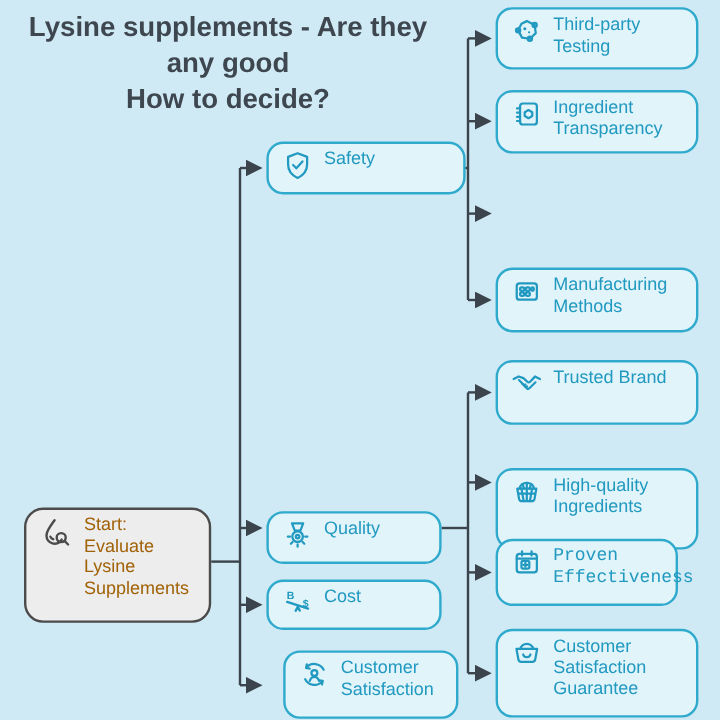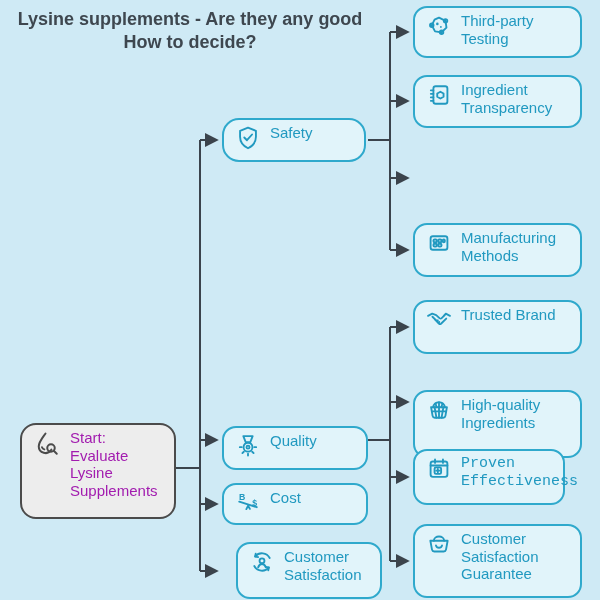--- a/index.html
+++ b/index.html
@@ -3,38 +3,38 @@
 <meta charset="utf-8">
 <style>
   html,body{margin:0;padding:0;}
   .canvas{
     position:relative;width:600px;height:600px;overflow:hidden;
     background:#cfeaf5;
     font-family:"Liberation Sans",sans-serif;
   }
   .title{
     position:absolute;left:4px;top:8px;width:372px;
-    text-align:center;font-weight:bold;font-size:18px;line-height:1.3;
+    text-align:center;font-weight:bold;font-size:23px;line-height:1.3;
     color:#3e474f;
   }
   .wires{position:absolute;left:0;top:0;}
   .node{
     position:absolute;display:flex;align-items:flex-start;gap:8px;
     padding:4px 10px;box-sizing:border-box;
     background:#e1f4fa;border:2px solid #2fa9cc;border-radius:14px;
     color:#2199c0;font-size:15px;line-height:1.18;
   }
   .node .ic{flex:0 0 auto;display:flex;align-items:center;}
   .node svg{
     width:28px;height:28px;stroke:#2199c0;fill:none;
     stroke-width:1.6;stroke-linecap:round;stroke-linejoin:round;
   }
   .node svg text{stroke:none;fill:#2199c0;font-family:"Liberation Sans",sans-serif;font-weight:bold;}
   .start{
-    background:#ededed;border-color:#4b4b4b;color:#a21caf;border-radius:16px;
+    background:#ededed;border-color:#4b4b4b;color:#a16207;border-radius:16px;
   }
   .start svg{stroke:#4b4b4b;width:30px;height:30px;}
 </style>
 </head>
 <body>
 
 <div class="canvas">
 
   <div class="title">
     <div>Lysine supplements - Are they any good</div>
@@ -74,21 +74,21 @@
       <svg viewBox="0 0 24 24">
         <path d="M10.8 3.6 c-2.9 4.1 -5.4 7 -5.4 10.2 a5.4 5.4 0 0 0 10.1 2.7"></path>
         <path d="M8 14.6 c.3 .9 1 1.5 1.9 1.7"></path>
         <circle cx="15.2" cy="15.2" r="3"></circle>
         <path d="M17.4 17.4 L19.8 19.8"></path>
       </svg>
     </span>
     <span>Start: Evaluate Lysine Supplements</span>
   </div>
 
-  <div class="node" style="left:222px;top:118px;width:144px;height:44px;border-radius:17px;">
+  <div class="node" style="left:222px;top:118px;width:166px;height:44px;">
     <span class="ic">
       <svg viewBox="0 0 24 24">
         <path d="M12 3.2 L18.8 5.8 V11 c0 4.8 -2.7 7.9 -6.8 9.8 C7.9 18.9 5.2 15.8 5.2 11 V5.8 Z"></path>
         <path d="M8.8 11.6 l2.3 2.3 L15.5 9"></path>
       </svg>
     </span>
     <span>Safety</span>
   </div>
 
   <div class="node" style="left:222px;top:426px;width:146px;height:44px;">

